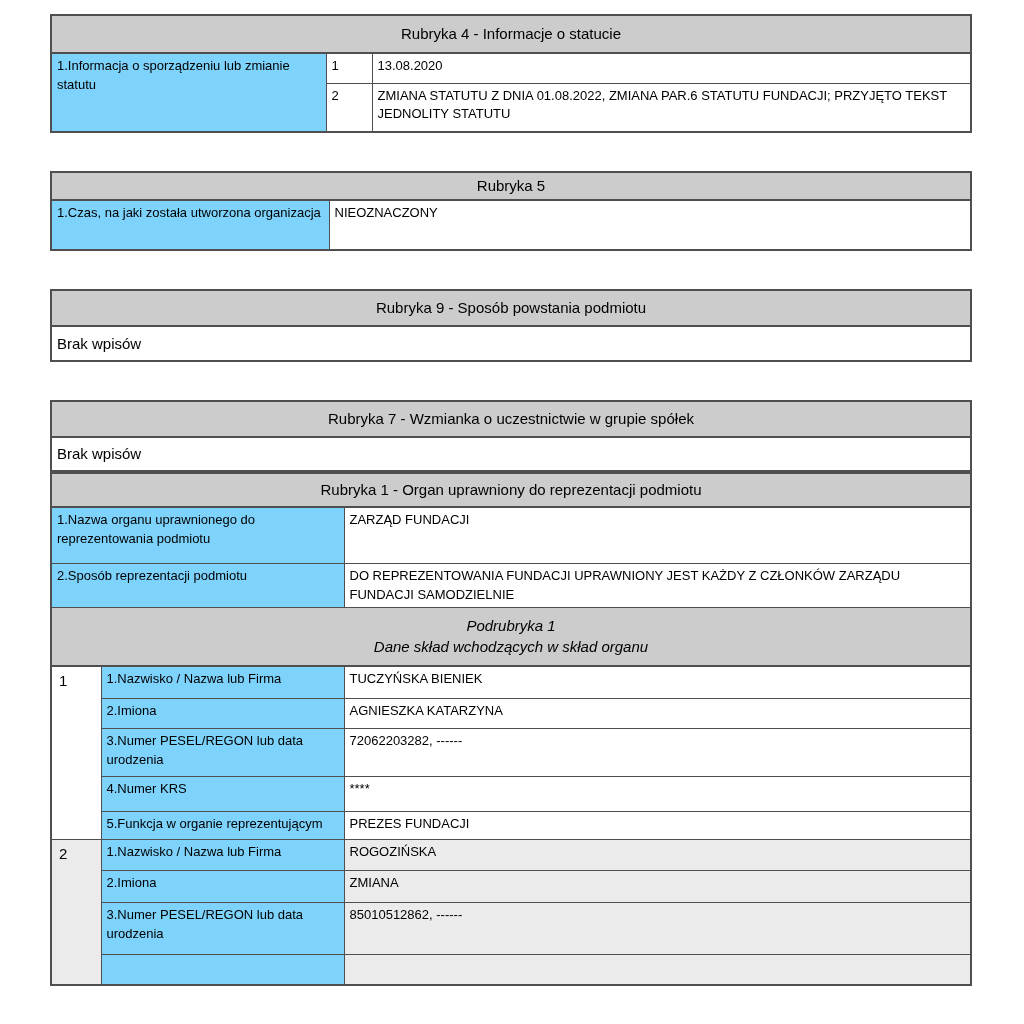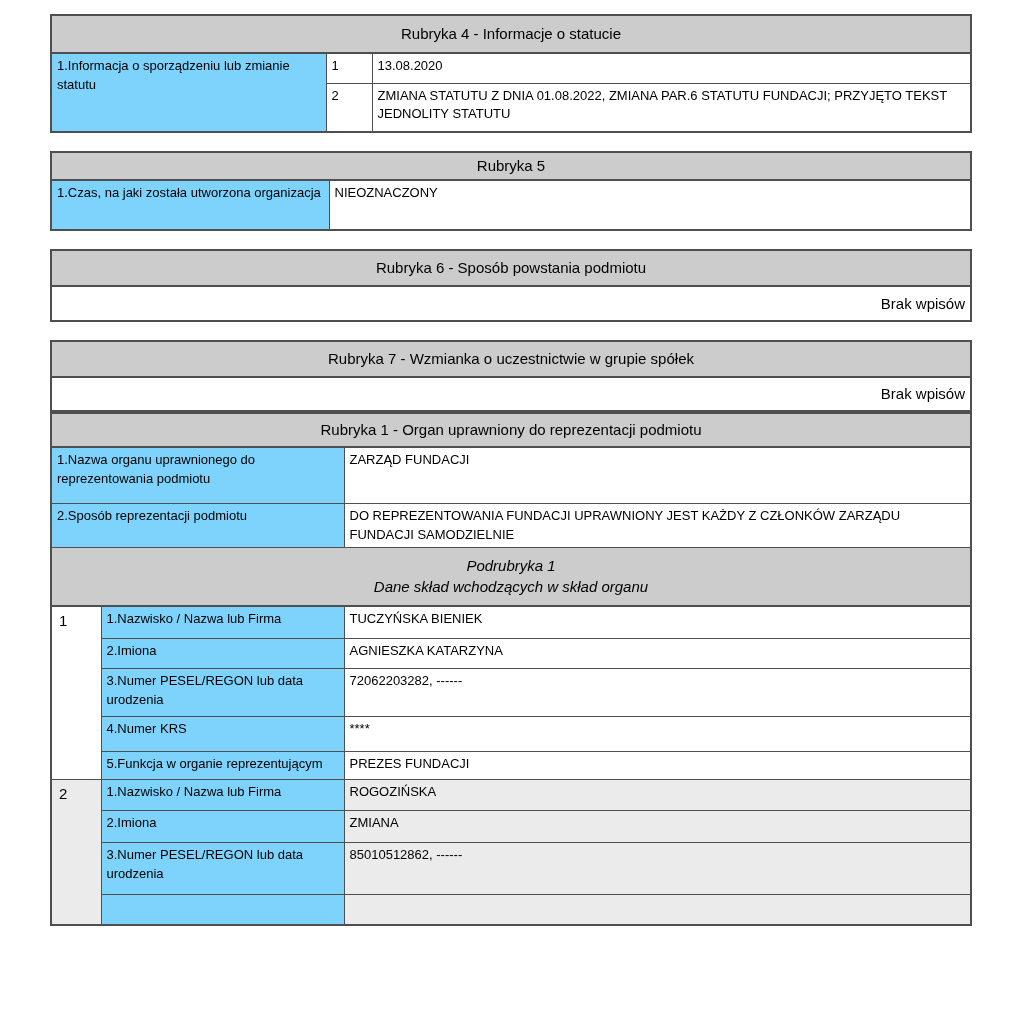--- a/index.html
+++ b/index.html
@@ -32,24 +32,24 @@
     background: #cccccc;
     text-align: center;
     vertical-align: middle;
     font-size: 15px;
     border-bottom: 2px solid #4f4f4f;
     line-height: 1.35;
   }
   td.lbl { background: #7dd3fc; }
   td.idx { width: 46px; }
   td.num { font-size: 15px; padding-left: 7px; }
-  td.center-row { text-align: right; vertical-align: middle; font-size: 15px; }
+  td.center-row { text-align: left; vertical-align: middle; font-size: 15px; }
   tr.alt td.val, tr.alt td.num { background: #ebebeb; }
 
-  .gap28 { margin-bottom: 18px; border-radius: 30px; }
+  .gap28 { margin-bottom: 38px; border-radius: 30px; }
   .dzial-heading {
     text-align: center;
     font-size: 19px;
     margin: 6px 0 26px 0;
   }
   .pod-title { display: block; font-style: italic; }
 </style>
 </head>
 <body>
 
@@ -93,21 +93,21 @@
       <tr style="height:50px">
         <td class="lbl">1.Czas, na jaki została utworzona organizacja</td>
         <td class="val">NIEOZNACZONY</td>
       </tr>
     </tbody>
   </table>
 
   <table class="gap28">
     <thead>
       <tr style="height:36px">
-        <th class="tbl-title">Rubryka 6 - Sposób powstania podmiotu</th>
+        <th class="tbl-title">Rubryka 9 - Sposób powstania podmiotu</th>
       </tr>
     </thead>
     <tbody>
       <tr style="height:35px">
         <td class="center-row">Brak wpisów</td>
       </tr>
     </tbody>
   </table>
 
   <table>

